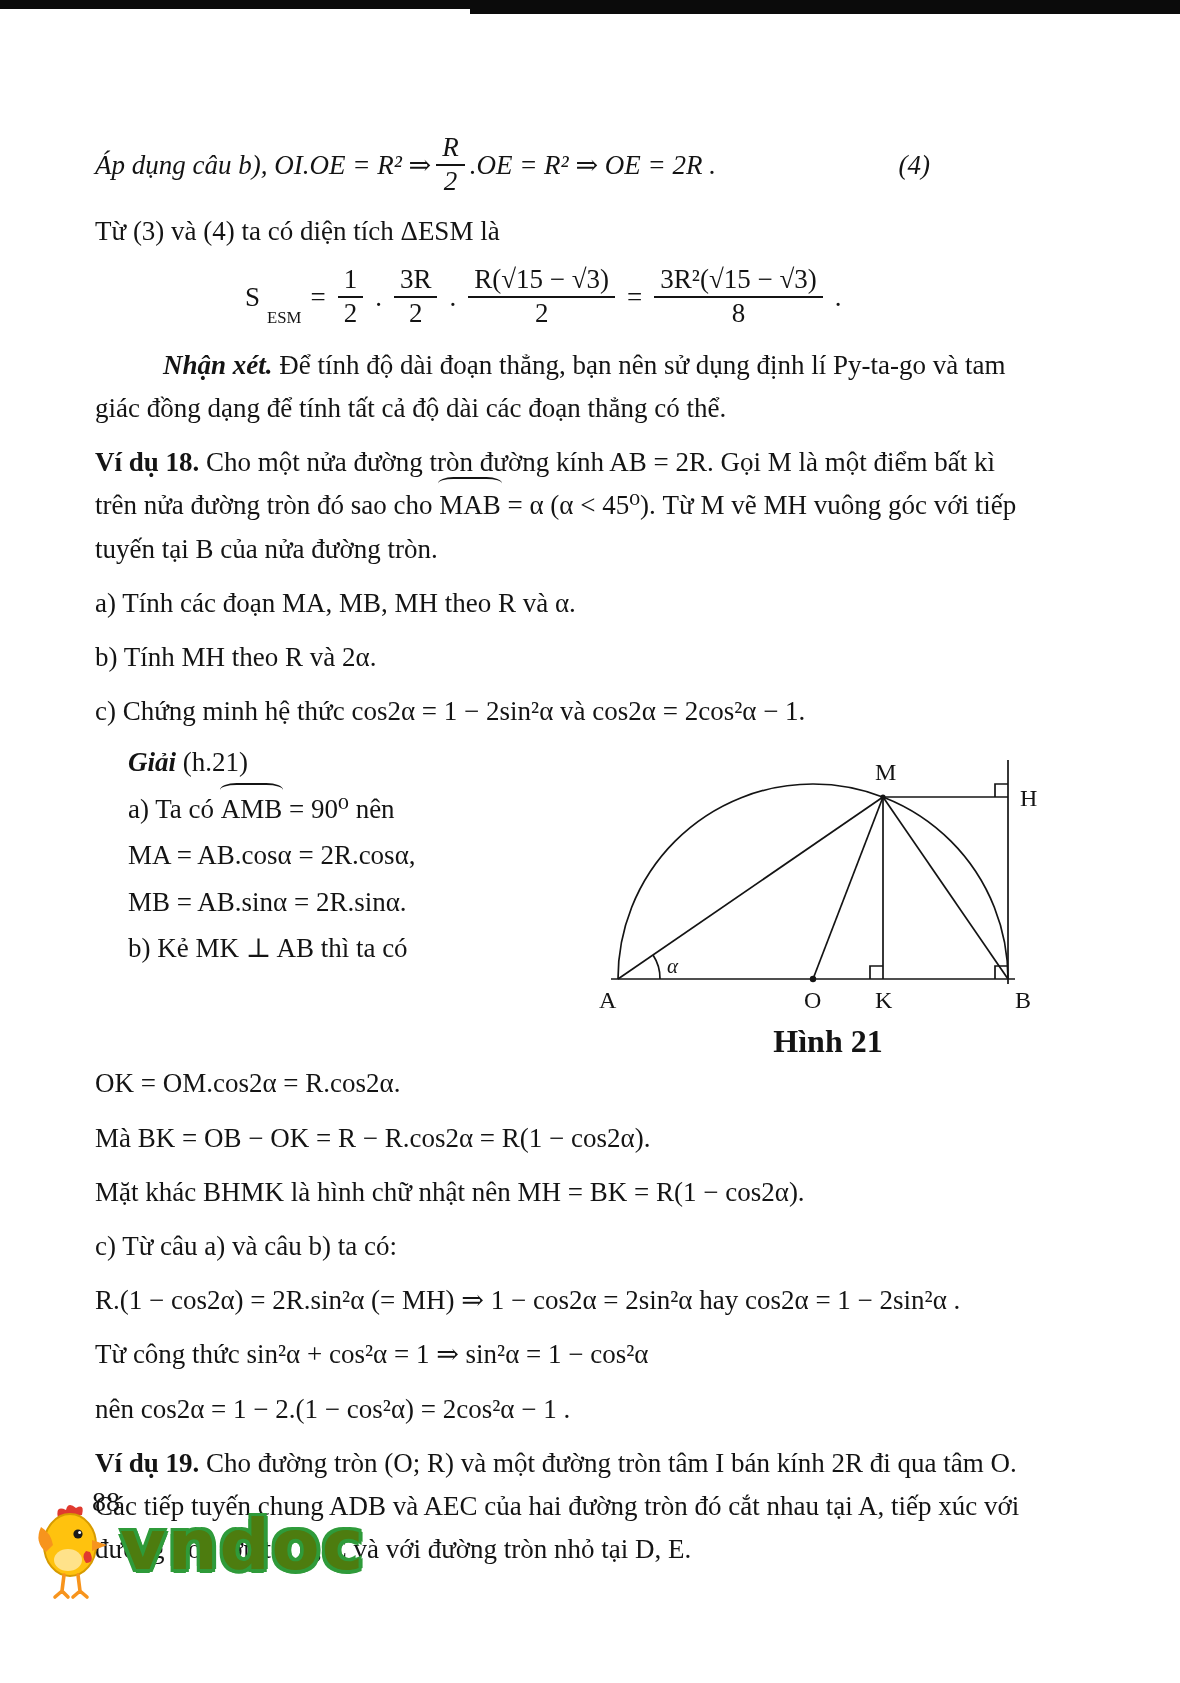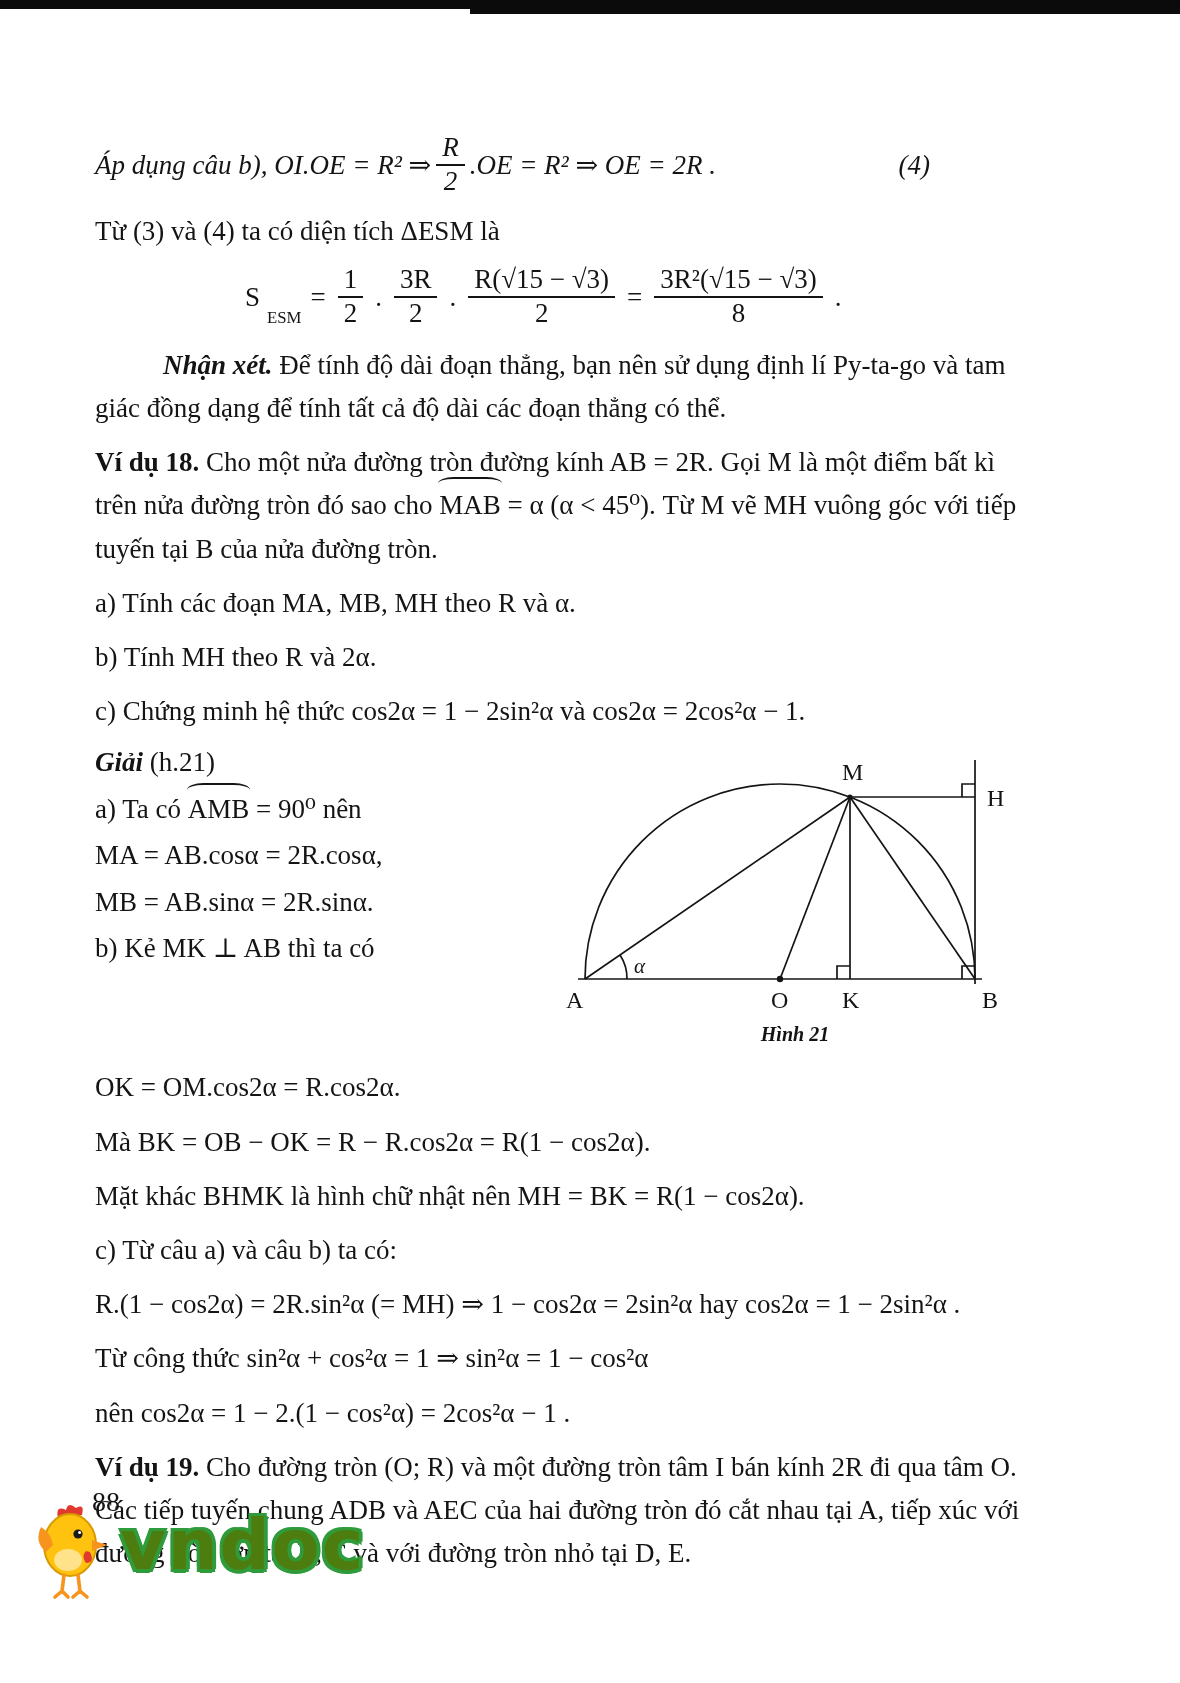--- a/index.html
+++ b/index.html
@@ -31,28 +31,28 @@
   .apply-line { display:flex; align-items:center; flex-wrap:wrap; min-height:78px; margin-bottom:6px;font-style:italic; }
 
   .formula { display:flex; align-items:center; gap:7px; margin:4px 0 14px 150px; }
   .formula sub { font-size:0.62em; align-self:flex-end; margin:0 2px 2px 0; }
 
   
   .arc { position:relative; display:inline-block; text-indent:0; }
   .arc::before { content:""; position:absolute; left:-1px; right:-1px; top:-0.28em; height:0.42em;
                  border-top:2px solid #141414; border-radius:50% / 100%; }
 
-  .solution-row { display:flex; align-items:flex-start; margin-top:2px; }
+  .solution-row { display:flex; align-items:flex-start; margin-top:2px;margin-left:33px; }
   .sol-left { width:455px; flex:0 0 455px; }
   .sline { line-height:1.35; margin-bottom:10px; white-space:nowrap; }
   .sol-right { width:490px; flex:0 0 490px; text-align:center; }
   .sol-right svg { display:block; }
-  .fig-caption { font-style:italic; font-weight:bold; font-size:20px; margin-top:4px; }
-
-  .after-fig { margin-top:20px; }
+  .fig-caption { font-weight:bold; font-size:32px; margin-top:4px; }
+
+  .after-fig { margin-top:2px; }
 
   .footer { position:absolute; left:28px; top:1486px; width:500px; height:130px; }
   .pagenum { position:absolute; left:64px; top:0; font-size:28px; }
   .mascot { position:absolute; left:0; top:14px; }
   .brand {
     position:absolute; left:92px; top:18px;
     font-family:"DejaVu Sans","Liberation Sans",sans-serif;
     font-weight:bold; font-size:70px; letter-spacing:2px; color:#4d7c0f;
     text-shadow:3px 3px 0 #2F9B3A, -3px 3px 0 #2F9B3A, 3px -3px 0 #2F9B3A,
                 -3px -3px 0 #2F9B3A, 0 4px 0 #2F9B3A, 4px 0 0 #2F9B3A;

